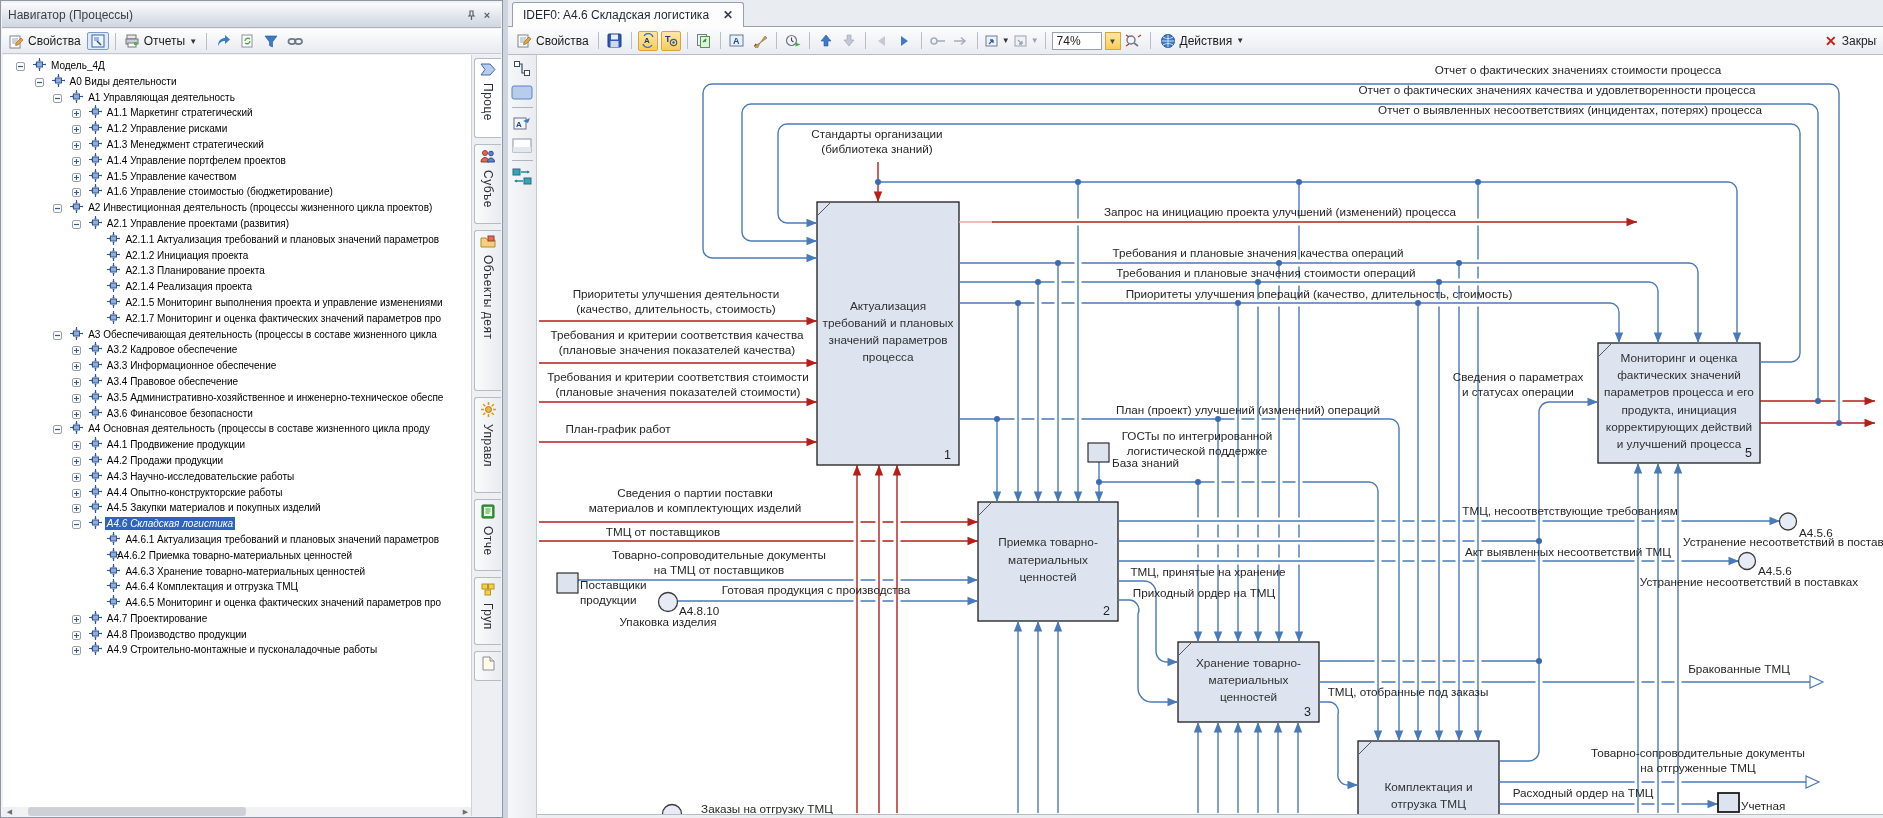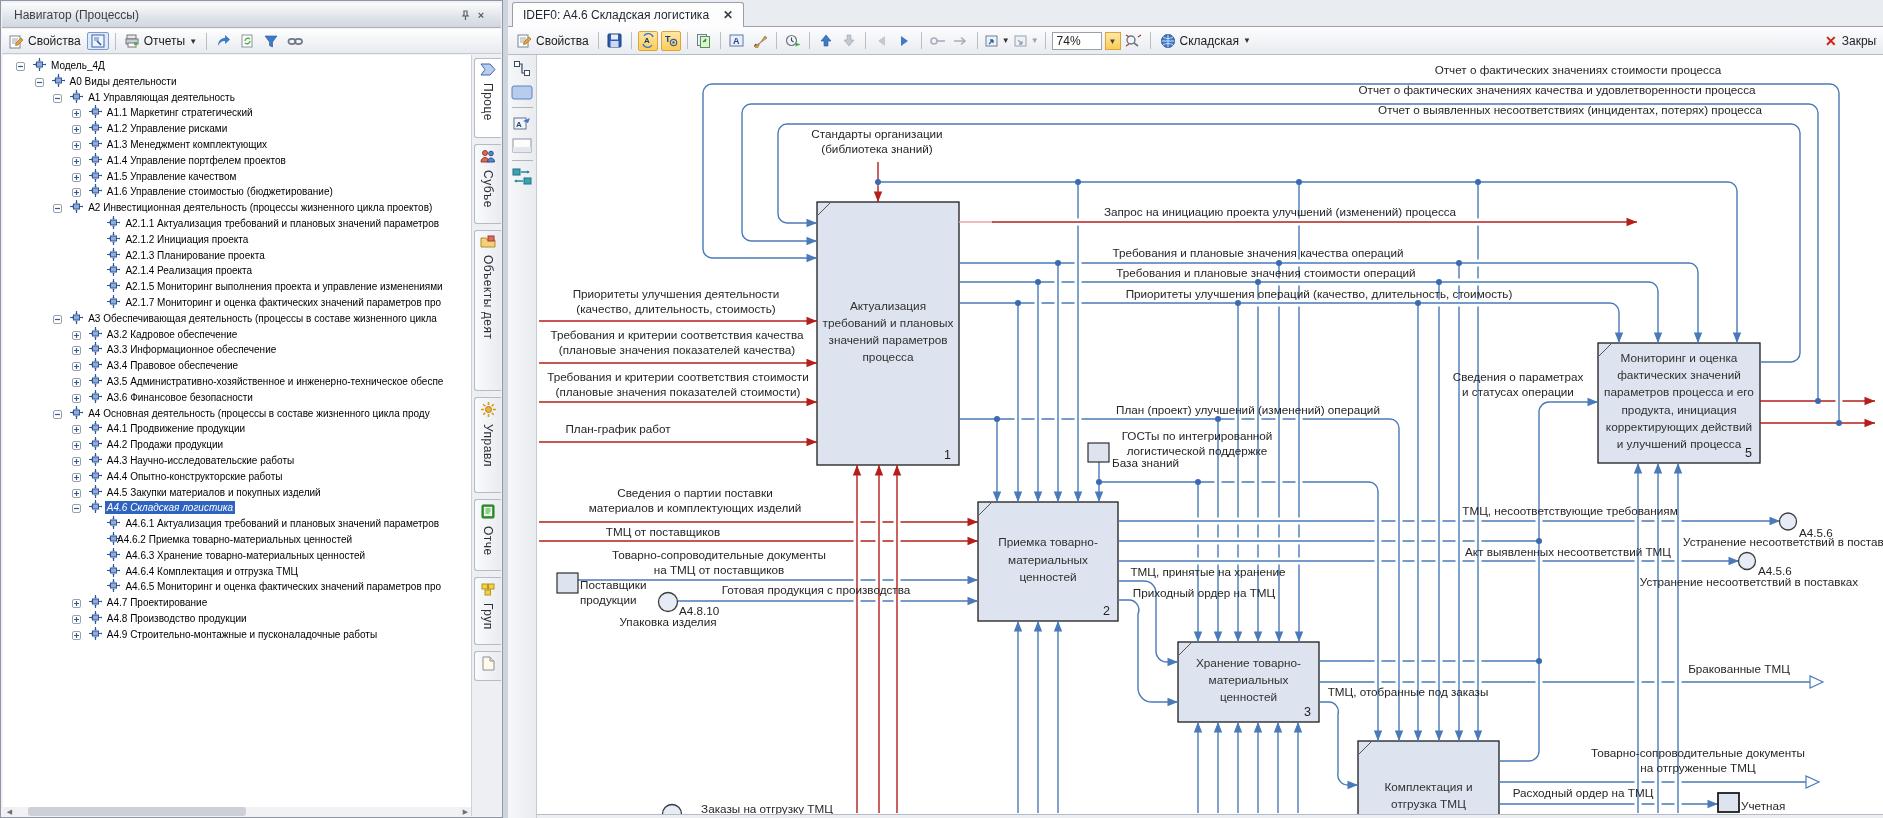--- a/index.html
+++ b/index.html
@@ -3,21 +3,21 @@
 <meta charset="utf-8">
 <style>
   * { margin:0; padding:0; box-sizing:border-box; }
   html,body { width:1883px; height:818px; overflow:hidden; }
   body { font-family:"Liberation Sans", sans-serif; background:#cfd5de; position:relative; font-size:12px; color:#1c1c1c; }
 
   
   #nav-panel { position:absolute; left:0; top:0; width:503px; height:818px; background:#f1f2f5; border:1px solid #8f97a4; }
   #nav-title { position:absolute; left:1px; top:2px; right:1px; height:25px;
     background:linear-gradient(#fbfcfd,#dfe3ea 60%,#d2d7df); border-bottom:1px solid #aab1bc;
-    display:flex; align-items:center; padding:0 12px; color:#3c3f45; }
+    display:flex; align-items:center; padding:0 6px; color:#3c3f45; }
   #nav-title .spacer { flex:1; }
   .tbtn { display:inline-flex; align-items:center; justify-content:center; width:16px; height:16px; color:#5a6068; font-size:11px; }
   #nav-toolbar { position:absolute; left:1px; top:28px; right:1px; height:25px;
     background:linear-gradient(#fefefe,#e7eaef); border-bottom:1px solid #c4c9d2;
     display:flex; align-items:center; padding:0 4px; gap:3px; }
   .sep { width:1px; height:17px; background:#b9bec7; margin:0 3px; }
   .bar-item { display:inline-flex; align-items:center; gap:4px; padding:1px 3px; border-radius:2px; }
   .caret { font-size:8px; color:#333; }
   #nav-tree { position:absolute; left:2px; top:54px; width:469px; height:752px; background:#fff; overflow:hidden; }
   .trow { position:relative; height:15.8px; display:flex; align-items:center; white-space:nowrap; }
@@ -206,21 +206,21 @@
             <rect x="0.5" y="0.5" width="8" height="8" rx="1.5" fill="#fff" stroke="#9aa0aa"></rect>
             <path d="M2 4.5h5 M4.5 2v5" stroke="#33589c" stroke-width="1.2"></path>
           </svg></span>
         <span class="ticon" style="left:85.80000000000001px"><svg width="13" height="13" viewBox="0 0 13 13">
             <rect x="3.5" y="4" width="6" height="5" fill="#8fadd9" stroke="#2f5597" stroke-width="1"></rect>
             <path d="M0 6.5h3M10 6.5h3" stroke="#2f5597" stroke-width="1.2"></path>
             <path d="M2.2 5.3l1.6 1.2-1.6 1.2zM12 5.3l1 1.2-1 1.2z" fill="#2f5597"></path>
             <path d="M6.5 0v3M6.5 10v3" stroke="#2f5597" stroke-width="1.2"></path>
             <path d="M5.3 2.2l1.2 1.6 1.2-1.6zM5.3 11l1.2-1.4 1.2 1.4z" fill="#2f5597"></path>
           </svg></span>
-        <span class="tlabel" style="left:101.80000000000001px">А1.3 Менеджмент комплектующих</span>
+        <span class="tlabel" style="left:101.80000000000001px">А1.3 Менеджмент стратегический</span>
       </div>
       <div class="trow">
         <span class="texp" style="left:68.80000000000001px"><svg width="9" height="9" viewBox="0 0 9 9">
             <rect x="0.5" y="0.5" width="8" height="8" rx="1.5" fill="#fff" stroke="#9aa0aa"></rect>
             <path d="M2 4.5h5 M4.5 2v5" stroke="#33589c" stroke-width="1.2"></path>
           </svg></span>
         <span class="ticon" style="left:85.80000000000001px"><svg width="13" height="13" viewBox="0 0 13 13">
             <rect x="3.5" y="4" width="6" height="5" fill="#8fadd9" stroke="#2f5597" stroke-width="1"></rect>
             <path d="M0 6.5h3M10 6.5h3" stroke="#2f5597" stroke-width="1.2"></path>
             <path d="M2.2 5.3l1.6 1.2-1.6 1.2zM12 5.3l1 1.2-1 1.2z" fill="#2f5597"></path>
@@ -263,20 +263,34 @@
             <path d="M2 4.5h5" stroke="#33589c" stroke-width="1.2"></path>
           </svg></span>
         <span class="ticon" style="left:67.2px"><svg width="13" height="13" viewBox="0 0 13 13">
             <rect x="3.5" y="4" width="6" height="5" fill="#8fadd9" stroke="#2f5597" stroke-width="1"></rect>
             <path d="M0 6.5h3M10 6.5h3" stroke="#2f5597" stroke-width="1.2"></path>
             <path d="M2.2 5.3l1.6 1.2-1.6 1.2zM12 5.3l1 1.2-1 1.2z" fill="#2f5597"></path>
             <path d="M6.5 0v3M6.5 10v3" stroke="#2f5597" stroke-width="1.2"></path>
             <path d="M5.3 2.2l1.2 1.6 1.2-1.6zM5.3 11l1.2-1.4 1.2 1.4z" fill="#2f5597"></path>
           </svg></span>
         <span class="tlabel" style="left:83.2px">А2 Инвестиционная деятельность (процессы жизненного цикла проектов)</span>
+      </div>
+      <div class="trow">
+        <span class="texp" style="left:68.80000000000001px"><svg width="9" height="9" viewBox="0 0 9 9">
+            <rect x="0.5" y="0.5" width="8" height="8" rx="1.5" fill="#fff" stroke="#9aa0aa"></rect>
+            <path d="M2 4.5h5" stroke="#33589c" stroke-width="1.2"></path>
+          </svg></span>
+        <span class="ticon" style="left:85.80000000000001px"><svg width="13" height="13" viewBox="0 0 13 13">
+            <rect x="3.5" y="4" width="6" height="5" fill="#8fadd9" stroke="#2f5597" stroke-width="1"></rect>
+            <path d="M0 6.5h3M10 6.5h3" stroke="#2f5597" stroke-width="1.2"></path>
+            <path d="M2.2 5.3l1.6 1.2-1.6 1.2zM12 5.3l1 1.2-1 1.2z" fill="#2f5597"></path>
+            <path d="M6.5 0v3M6.5 10v3" stroke="#2f5597" stroke-width="1.2"></path>
+            <path d="M5.3 2.2l1.2 1.6 1.2-1.6zM5.3 11l1.2-1.4 1.2 1.4z" fill="#2f5597"></path>
+          </svg></span>
+        <span class="tlabel" style="left:101.80000000000001px">А2.1 Управление проектами (развития)</span>
       </div>
       <div class="trow">
         <span class="ticon" style="left:104.4px"><svg width="13" height="13" viewBox="0 0 13 13">
             <rect x="3.5" y="4" width="6" height="5" fill="#8fadd9" stroke="#2f5597" stroke-width="1"></rect>
             <path d="M0 6.5h3M10 6.5h3" stroke="#2f5597" stroke-width="1.2"></path>
             <path d="M2.2 5.3l1.6 1.2-1.6 1.2zM12 5.3l1 1.2-1 1.2z" fill="#2f5597"></path>
             <path d="M6.5 0v3M6.5 10v3" stroke="#2f5597" stroke-width="1.2"></path>
             <path d="M5.3 2.2l1.2 1.6 1.2-1.6zM5.3 11l1.2-1.4 1.2 1.4z" fill="#2f5597"></path>
           </svg></span>
         <span class="tlabel" style="left:120.4px">А2.1.1 Актуализация требований и плановых значений параметров</span>
@@ -793,21 +807,21 @@
           <path d="M9 10l4 3" stroke="#6d7787" stroke-width="1.6"></path>
           <path d="M1 2l3 2M16 2l-3 2M1 13l3-2" stroke="#b03030" stroke-width="1.1"></path>
         </svg>
     </span>
     <span class="sep"></span>
     <span class="bar-item">
       <svg width="16" height="16" viewBox="0 0 16 16">
           <circle cx="8" cy="8" r="6.5" fill="#3f7ac6" stroke="#24509a"></circle>
           <path d="M8 1.5v13M1.5 8h13M3 4c3 2 7 2 10 0M3 12c3-2 7-2 10 0" stroke="#cfe0f5" stroke-width="1" fill="none"></path>
         </svg>
-      <span>Складская</span>
+      <span>Действия</span>
       <span class="caret">▼</span>
     </span>
     <span id="close-area">
       <span class="redx">✕</span>
       <span>Закрыть</span>
     </span>
   </div>
 
   <div id="canvas-wrap">
     <div id="tool-strip">

